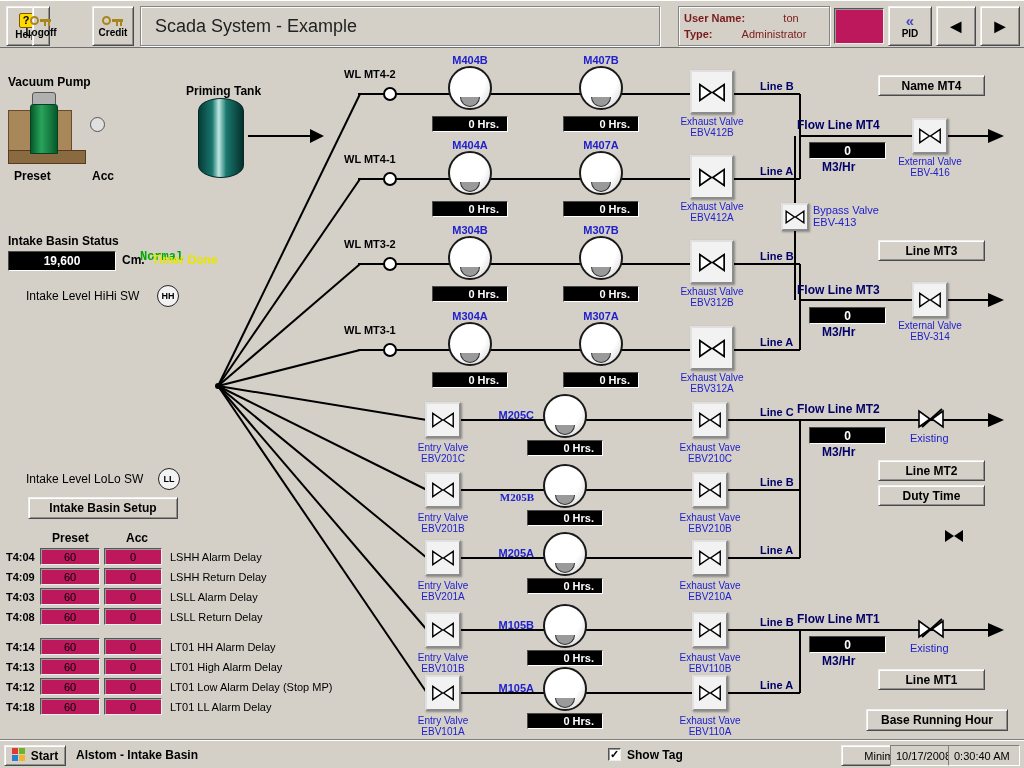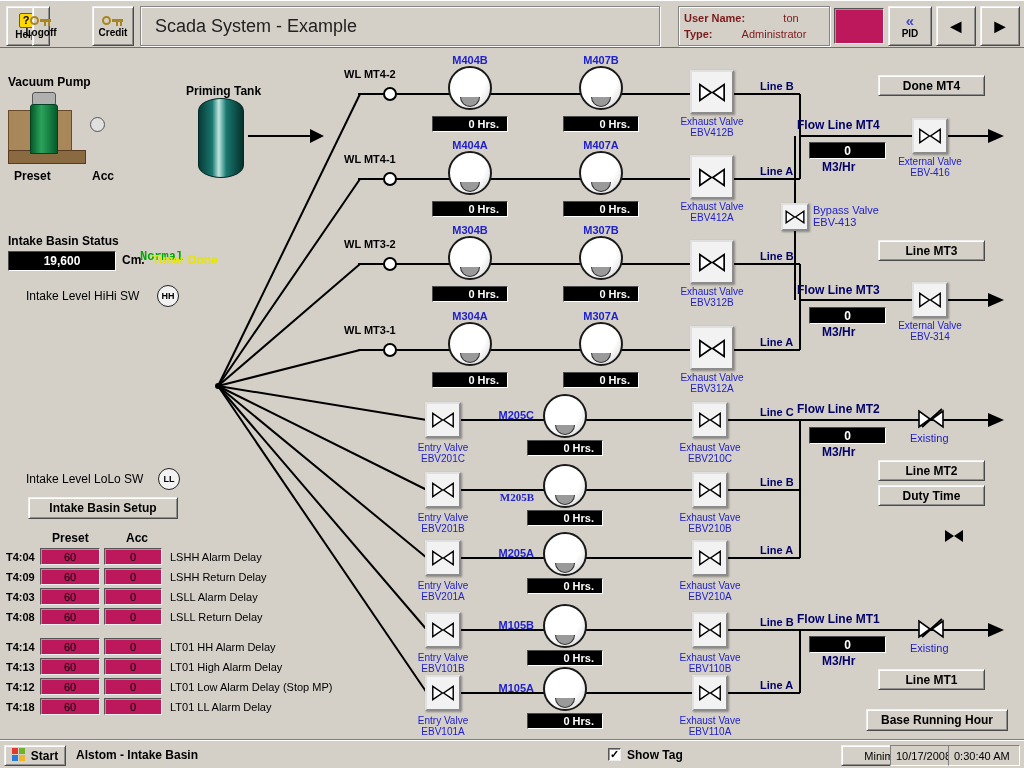--- a/index.html
+++ b/index.html
@@ -410,21 +410,21 @@
 <div class="abs valve-sq z2" style="left:692px;top:675px;width:36px;height:36px;">
   <svg viewBox="0 0 26 18" width="24" height="16">
         <path d="M1.5,1.5 V16.5 L12.3,9 Z" fill="#fff" stroke="#000" stroke-width="1.6"></path>
         <path d="M24.5,1.5 V16.5 L13.7,9 Z" fill="#fff" stroke="#000" stroke-width="1.6"></path>
       </svg>
 </div>
 <div class="valve-label z2" style="left:670px;top:715px;width:80px;">Exhaust Vave</div>
 <div class="valve-label z2" style="left:670px;top:726px;width:80px;">EBV110A</div>
 <div class="abs b lbl11 navy z2" style="left:760px;top:679px;">Line A</div>
 
-<div class="abs btn3d z2" style="left:878px;top:75px;width:107px;height:21px;">Done MT4</div>
+<div class="abs btn3d z2" style="left:878px;top:75px;width:107px;height:21px;">Name MT4</div>
 
 <div class="abs b lbl12 navy z2" style="left:797px;top:119px;">Flow Line MT4</div>
 <div class="abs blackbox flowdisp z2" style="left:809px;top:142px;">0</div>
 <div class="abs b lbl12 navy z2" style="left:822px;top:161px;">M3/Hr</div>
 <div class="abs valve-sq z2" style="left:912px;top:118px;width:36px;height:36px;">
   <svg viewBox="0 0 26 18" width="24" height="16">
         <path d="M1.5,1.5 V16.5 L12.3,9 Z" fill="#fff" stroke="#000" stroke-width="1.6"></path>
         <path d="M24.5,1.5 V16.5 L13.7,9 Z" fill="#fff" stroke="#000" stroke-width="1.6"></path>
       </svg>
 </div>

